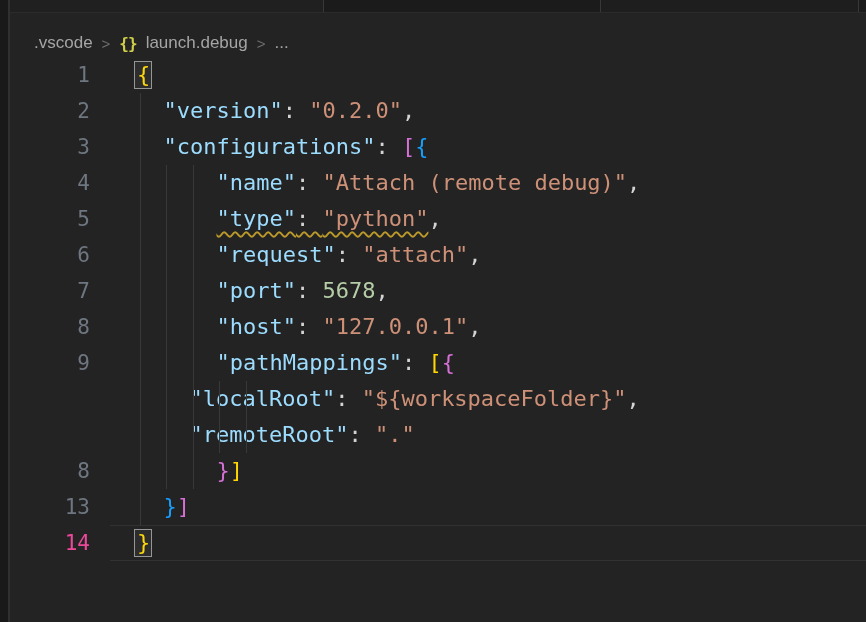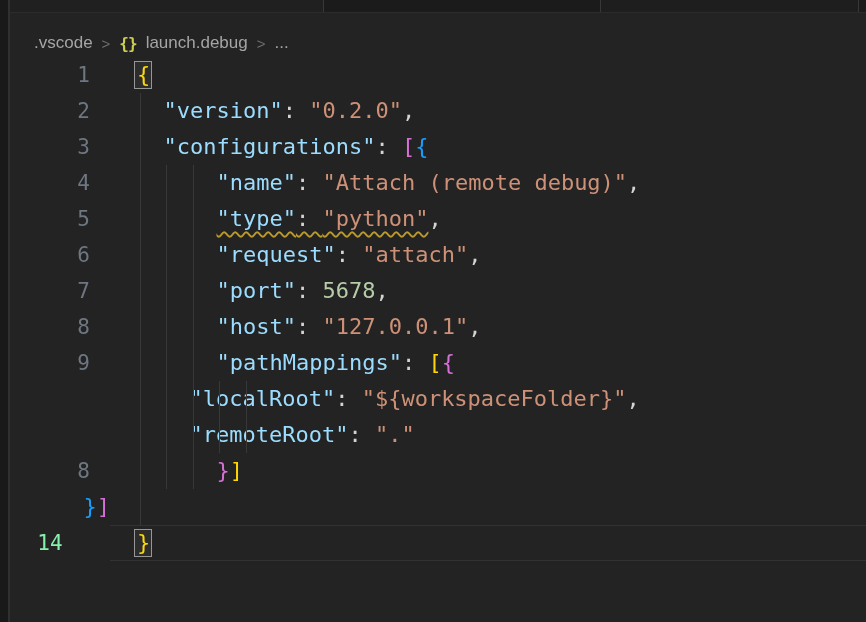--- a/index.html
+++ b/index.html
@@ -23,21 +23,21 @@
     align-items:flex-end;gap:9px;padding-left:24px;font-size:17px;color:#9d9d9d;}
   .crumb{color:#a5a5a5;}
   .crumb-sep{color:#6f6f6f;font-size:15px;transform:translateY(-1px);}
   .crumb-icon{color:#cfcf4b;font-family:"DejaVu Sans Mono",monospace;font-size:16px;
     font-weight:bold;letter-spacing:-1px;}
   
   .editor{position:absolute;top:57px;left:10px;right:0;}
   .row{position:relative;height:36px;display:flex;font-family:"DejaVu Sans Mono",monospace;
     font-size:22px;line-height:36px;white-space:pre;}
   .ln{flex:none;width:80px;text-align:right;color:#6e7681;font-size:21px;}
-  .ln.active{color:#86efac;text-align:center;}
+  .ln.active{color:#ec4899;}
   .code{flex:none;padding-left:47px;color:#d4d4d4;}
   .tok{display:inline;}
   .key{color:#9cdcfe;}
   .str{color:#ce9178;}
   .num{color:#b5cea8;}
   .punct{color:#d4d4d4;}
   .b1{color:#ffd700;}
   .b2{color:#d670d6;}
   .b3{color:#179fff;}
   .boxed{display:inline-block;position:relative;}
@@ -85,21 +85,21 @@
     <div class="row"><span class="ln">3</span><span class="code"><span class="tok">  </span><span class="tok key">"configurations"</span><span class="tok punct">: </span><span class="tok b2">[</span><span class="tok b3">{</span></span></div>
     <div class="row"><span class="ln">4</span><span class="code"><span class="tok">      </span><span class="tok key">"name"</span><span class="tok punct">: </span><span class="tok str">"Attach (remote debug)"</span><span class="tok punct">,</span></span></div>
     <div class="row"><span class="ln">5</span><span class="code"><span class="tok">      </span><span class="squiggle"><span class="tok key">"type"</span><span class="tok punct">: </span><span class="tok str">"python"</span></span><span class="tok punct">,</span></span></div>
     <div class="row"><span class="ln">6</span><span class="code"><span class="tok">      </span><span class="tok key">"request"</span><span class="tok punct">: </span><span class="tok str">"attach"</span><span class="tok punct">,</span></span></div>
     <div class="row"><span class="ln">7</span><span class="code"><span class="tok">      </span><span class="tok key">"port"</span><span class="tok punct">: </span><span class="tok num">5678</span><span class="tok punct">,</span></span></div>
     <div class="row"><span class="ln">8</span><span class="code"><span class="tok">      </span><span class="tok key">"host"</span><span class="tok punct">: </span><span class="tok str">"127.0.0.1"</span><span class="tok punct">,</span></span></div>
     <div class="row"><span class="ln">9</span><span class="code"><span class="tok">      </span><span class="tok key">"pathMappings"</span><span class="tok punct">: </span><span class="tok b1">[</span><span class="tok b2">{</span></span></div>
     <div class="row"><span class="code"><span class="tok">          </span><span class="tok key">"localRoot"</span><span class="tok punct">: </span><span class="tok str">"${workspaceFolder}"</span><span class="tok punct">,</span></span></div>
     <div class="row"><span class="code"><span class="tok">          </span><span class="tok key">"remoteRoot"</span><span class="tok punct">: </span><span class="tok str">"."</span></span></div>
     <div class="row"><span class="ln">8</span><span class="code"><span class="tok">      </span><span class="tok b2">}</span><span class="tok b1">]</span></span></div>
-    <div class="row"><span class="code"><span class="tok">  </span><span class="tok b3">}</span><span class="tok b2">]</span></span></div>
+    <div class="row"><span class="ln">13</span><span class="code"><span class="tok">  </span><span class="tok b3">}</span><span class="tok b2">]</span></span></div>
     <div class="row current"><span class="ln active">14</span><span class="code"><span class="tok b1 boxed">}</span></span></div>
   </div>
 
   <div class="guide g0"></div>
   <div class="guide g2"></div>
   <div class="guide g4"></div>
   <div class="guide g6"></div>
   <div class="guide g8"></div>
 
 </div>

